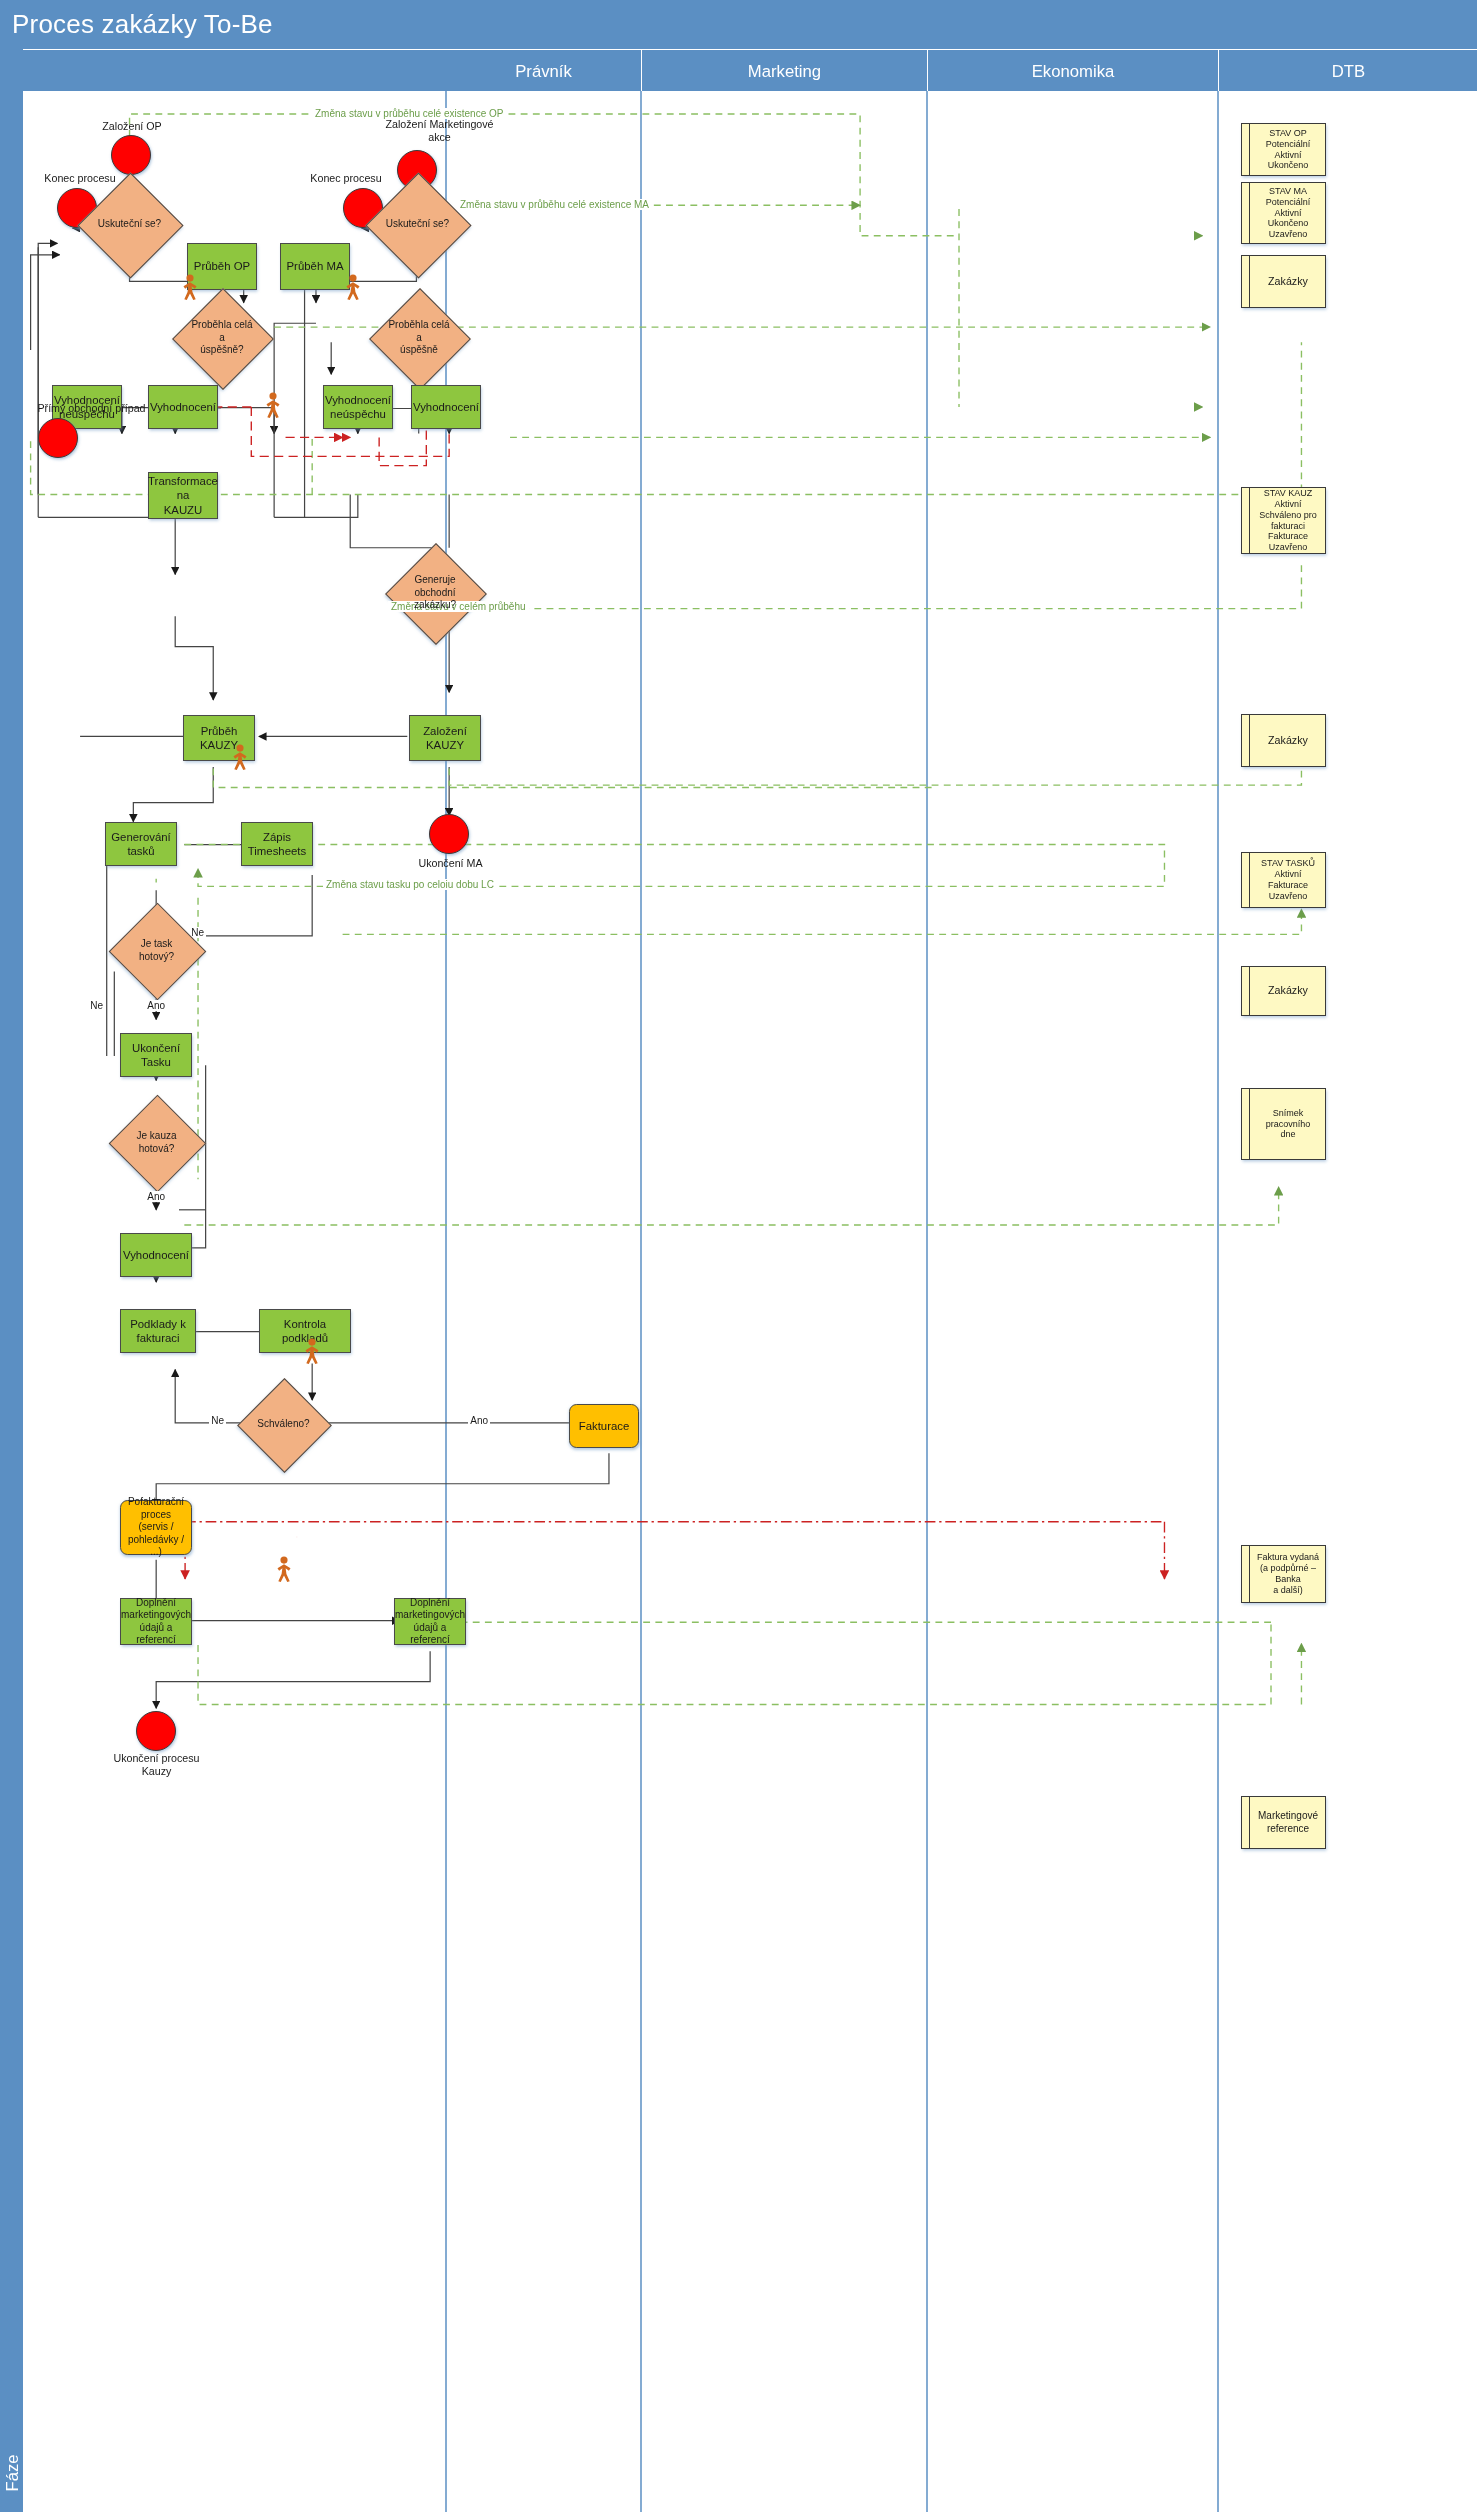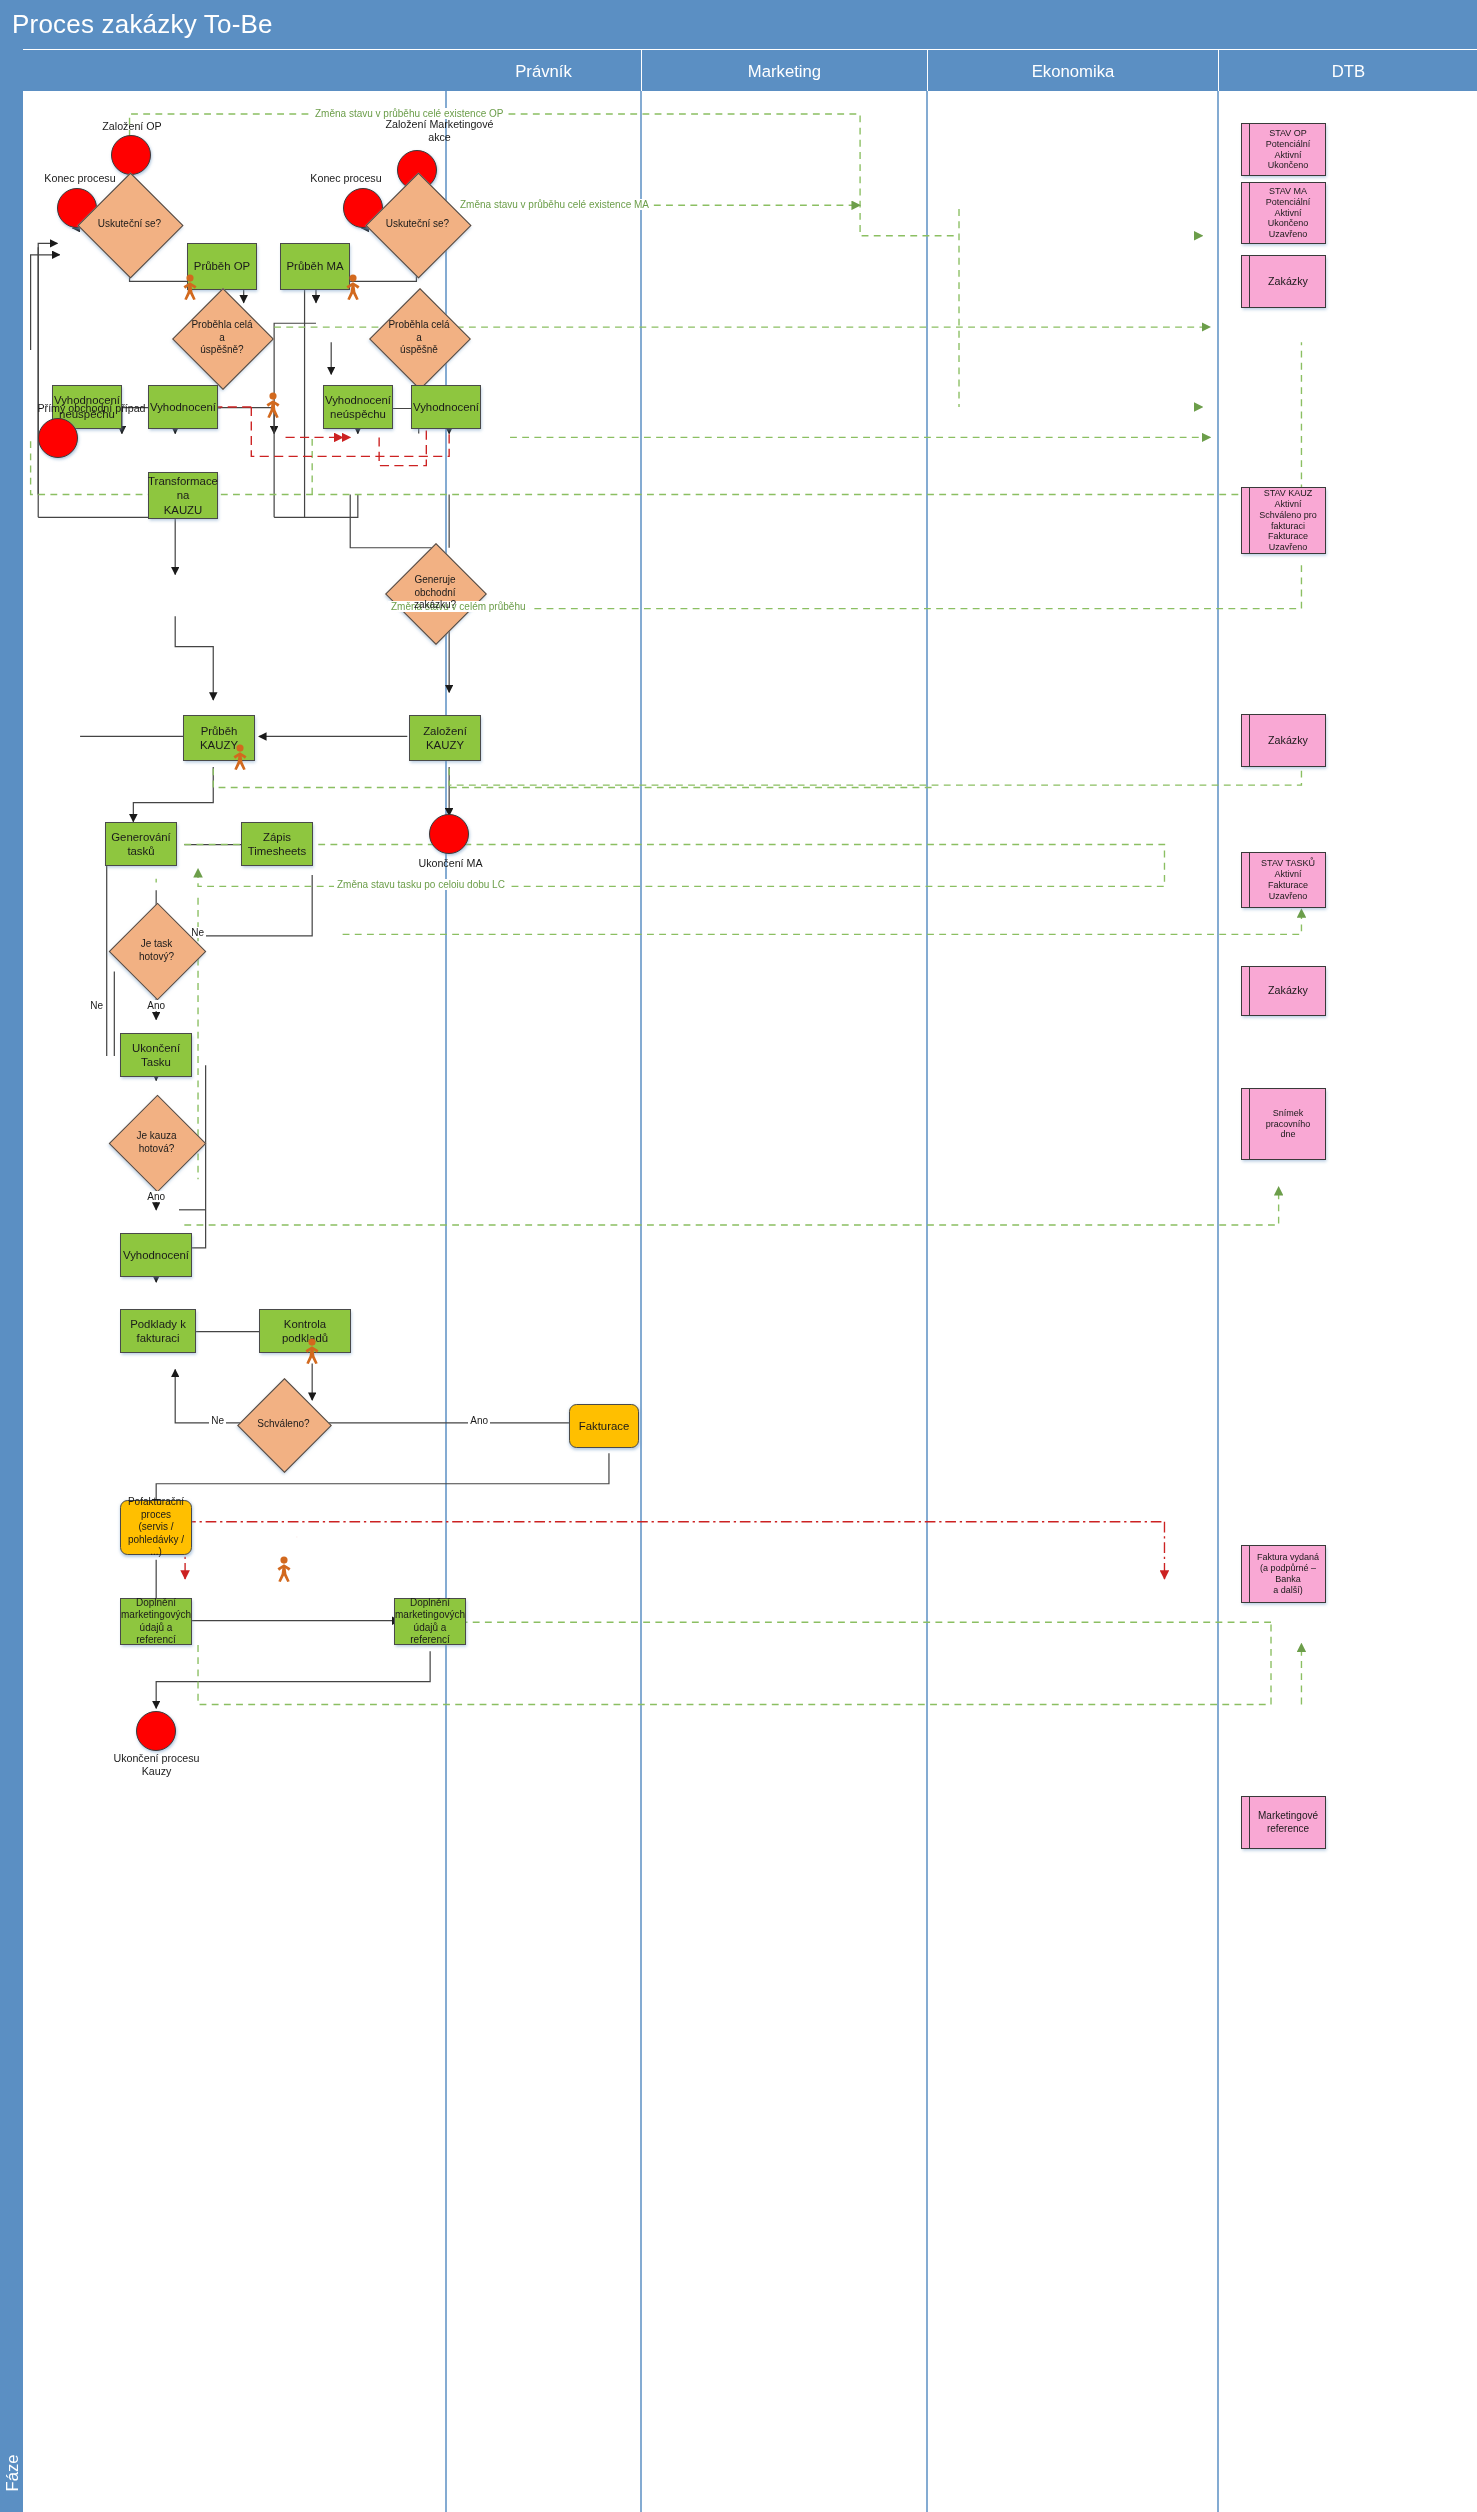--- a/index.html
+++ b/index.html
@@ -31,21 +31,21 @@
         box-shadow:0.8px 1.5px 3px rgba(120,160,200,.55);}
   .subproc{background:#ffbf00;border:0.8px solid #4a4a4a;border-radius:7.6px;font-size:11.4px;
         box-shadow:0.8px 1.5px 3px rgba(120,160,200,.55);}
   .decision{background:transparent;border:none;}
   .decision .dshape{position:absolute;left:0;top:0;width:100%;height:100%;
         background:#f2b183;border:0.8px solid #4a4a4a;transform:rotate(45deg);
         box-shadow:0.8px 1.5px 3px rgba(120,160,200,.5);}
   .decision .dlabel{position:relative;z-index:2;font-size:10px;padding:0 1.5px;}
   .event{background:#ff0000;border:1.1px solid #3a3a3a;border-radius:50%;
         box-shadow:0.8px 1.5px 3px rgba(120,160,200,.6);}
-  .store{background:#f9a8d4;border:1.1px solid #3a3a3a;font-size:10.7px;
+  .store{background:#fef9c3;border:1.1px solid #3a3a3a;font-size:10.7px;
         box-shadow:0.8px 1.5px 3px rgba(120,160,200,.55);}
   .store .spine{position:absolute;left:6.8px;top:0;bottom:0;width:0;border-left:1.1px solid #3a3a3a;}
   .store .stxt{padding-left:9px;width:100%;text-align:center;line-height:1.22;}
 
   .caption{position:absolute;font-size:10.7px;color:#1a1a1a;text-align:center;line-height:1.25;}
   .edge-label{position:absolute;font-size:10px;color:#1a1a1a;background:#ffffff;padding:0 2.3px;}
   .flow-note{position:absolute;font-size:10px;color:#6c9e4a;background:#ffffff;padding:0 3px;white-space:nowrap;}
 
   
   .actor{position:absolute;width:20px;height:26px;}
@@ -368,21 +368,21 @@
     </div>
 
     <div class="node task" style="left:386px;top:624px;width:72px;height:46px;">Založení KAUZY</div>
 
     <div class="node event" style="left:406px;top:723px;width:40px;height:40px;"></div>
     <div class="caption" style="left:382px;top:766px;width:91px;">Ukončení MA</div>
 
     <div class="flow-note" style="left:289px;top:16.7px;">Změna stavu v průběhu celé existence OP</div>
     <div class="flow-note" style="left:434px;top:108px;">Změna stavu v průběhu celé existence MA</div>
     <div class="flow-note" style="left:365px;top:510px;">Změna stavu v celém průběhu</div>
-    <div class="flow-note" style="left:311px;top:788px;">Změna stavu tasku po celoiu dobu LC</div>
+    <div class="flow-note" style="left:300px;top:788px;">Změna stavu tasku po celoiu dobu LC</div>
 
     <div class="node store" style="left:1218px;top:32px;width:85px;height:53px;">
       <div class="spine"></div>
       <div class="stxt" style="white-space:pre-line;font-size:9px;">STAV OP
 Potenciální
 Aktivní
 Ukončeno</div>
     </div>
 
     <div class="node store" style="left:1218px;top:91px;width:85px;height:62px;">

